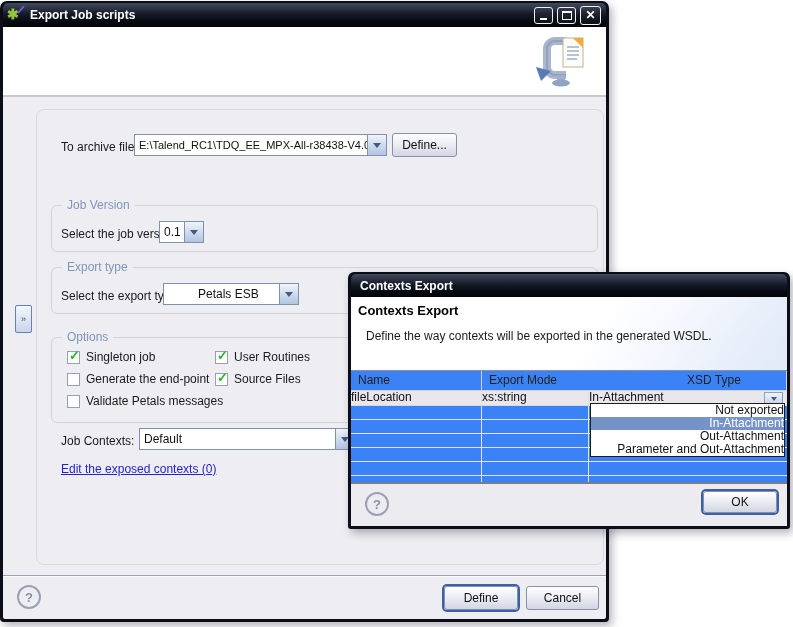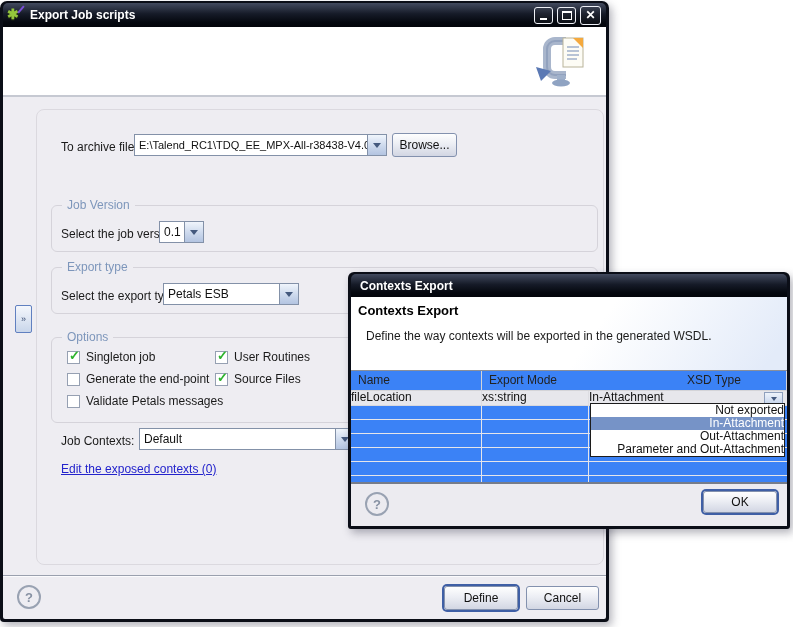--- a/index.html
+++ b/index.html
@@ -142,38 +142,38 @@
 
       <div class="content-panel"></div>
 
       <div class="lbl" style="left:58px;top:113px;">To archive file:</div>
       <div class="combo" style="left:131px;top:107px;width:253px;height:22px;">
         <span class="val" style="font-size:11px;">E:\Talend_RC1\TDQ_EE_MPX-All-r38438-V4.0.0RC1</span>
         <span class="cbtn">
             <span class="tri"></span>
           </span>
       </div>
-      <div class="btn3d" style="left:389px;top:106px;width:65px;height:24px;">Browse...</div>
+      <div class="btn3d" style="left:389px;top:106px;width:65px;height:24px;">Define...</div>
 
       <div class="groupbox" style="left:48px;top:178px;width:547px;height:47px;">
         <span class="legend">Job Version</span>
       </div>
       <div class="lbl" style="left:58px;top:200px;">Select the job version</div>
       <div class="combo" style="left:156px;top:194px;width:45px;height:22px;justify-content:space-between;">
         <span class="val">0.1</span>
         <span class="cbtn">
             <span class="tri"></span>
           </span>
       </div>
 
       <div class="groupbox" style="left:48px;top:240px;width:547px;height:47px;">
         <span class="legend">Export type</span>
       </div>
       <div class="lbl" style="left:58px;top:262px;">Select the export type</div>
-      <div class="combo" style="left:160px;top:256px;width:136px;height:22px;">
+      <div class="combo" style="left:160px;top:256px;width:136px;height:22px;padding-left:30px;">
         <span class="val">Petals ESB</span>
         <span class="cbtn">
             <span class="tri"></span>
           </span>
       </div>
 
       <div class="groupbox" style="left:48px;top:310px;width:547px;height:86px;">
         <span class="legend">Options</span>
       </div>
       <div class="cbrow" style="left:64px;top:322px;">

